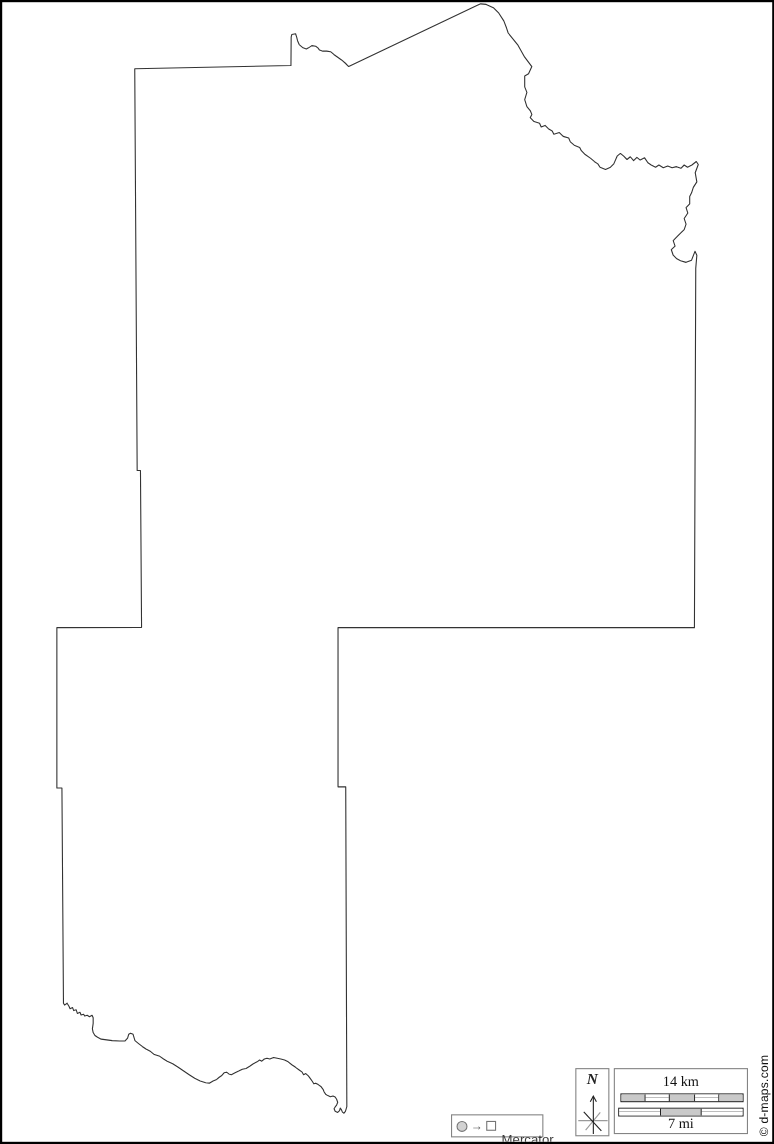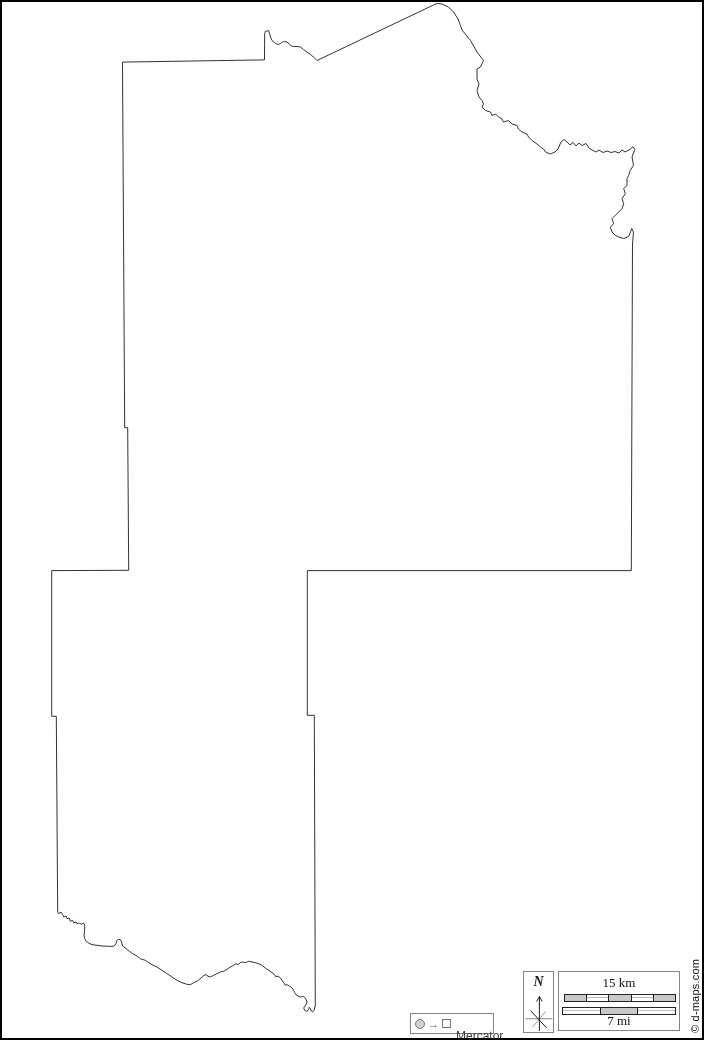--- a/index.html
+++ b/index.html
@@ -88,21 +88,21 @@
     <svg class="compass-rose" viewBox="0 0 31 38">
       <line x1="1.7" y1="24.7" x2="28.4" y2="24.7" stroke="#9a9a9a" stroke-width="1.2"></line>
       <line x1="21.7" y1="17.3" x2="8.4" y2="33.3" stroke="#9a9a9a" stroke-width="1"></line>
       <line x1="6.7" y1="16.7" x2="22.7" y2="34" stroke="#222" stroke-width="1"></line>
       <line x1="15.4" y1="2.5" x2="15.4" y2="37" stroke="#222" stroke-width="1"></line>
       <polyline points="12.6,7.5 15.4,2.5 18.2,7.5" fill="none" stroke="#222" stroke-width="1"></polyline>
     </svg>
   </div>
 
   <div class="scale-box">
-    <div class="scale-label km">15 km</div>
+    <div class="scale-label km">14 km</div>
     <div class="segbar km">
         <div class="seg seg-gray" style="background: rgb(201, 201, 201);"></div>
         <div class="seg seg-white"></div>
         <div class="seg seg-gray" style="background: rgb(201, 201, 201);"></div>
         <div class="seg seg-white"></div>
         <div class="seg seg-gray" style="background: rgb(201, 201, 201);"></div>
       </div>
     <div class="segbar mi">
         <div class="seg seg-white"></div>
         <div class="seg seg-gray" style="background: rgb(201, 201, 201);"></div>

